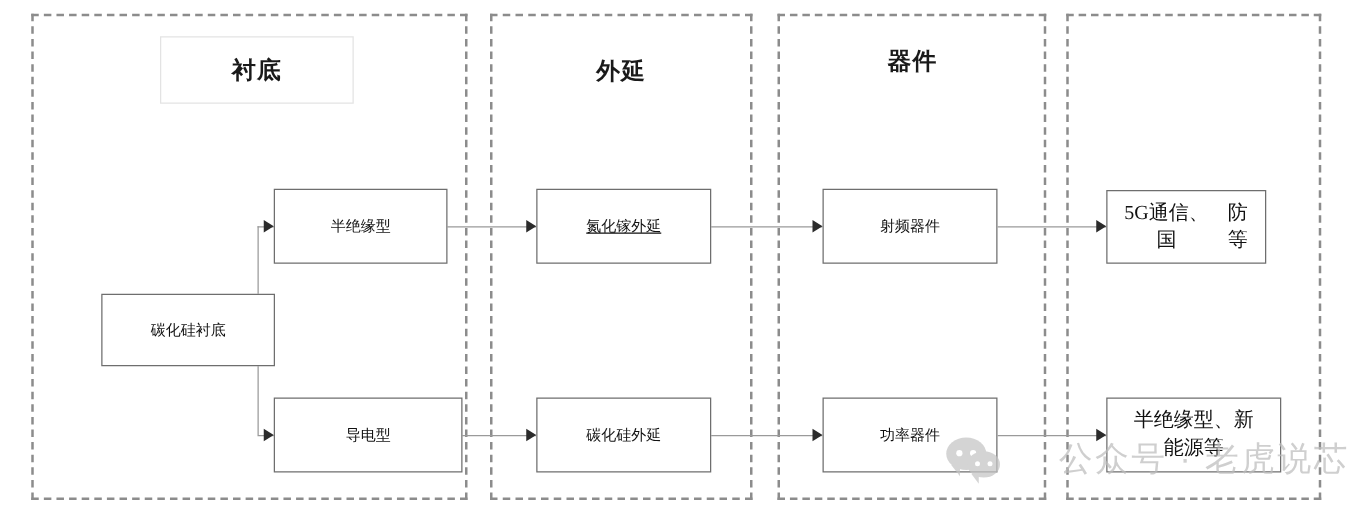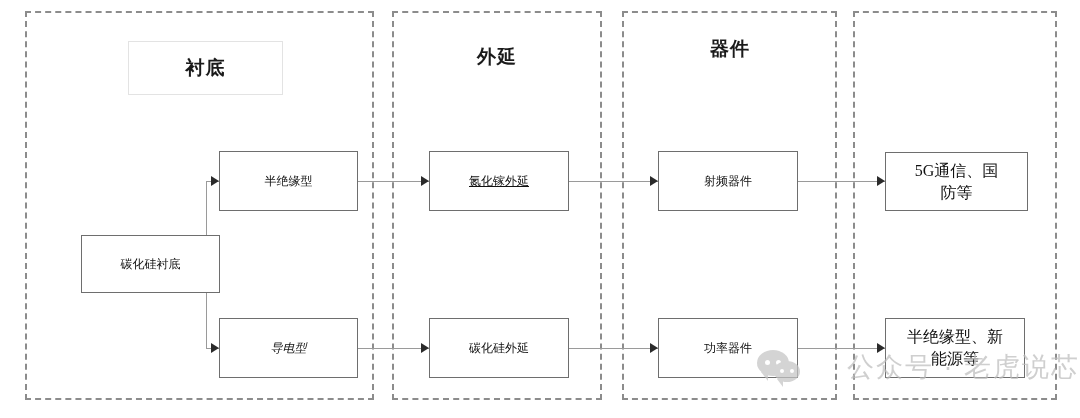--- a/index.html
+++ b/index.html
@@ -34,21 +34,20 @@
     letter-spacing: 1px;
     white-space: nowrap;
     display: flex;
     align-items: center;
     justify-content: center;
   }
   .stage-title.boxed {
     border: 1px solid #e3e3e3;
     background: #ffffff;
     box-sizing: border-box;
-    margin-top: 12px;
   }
 
   
   .node {
     position: absolute;
     box-sizing: border-box;
     border: 1px solid #6e6e6e;
     background: #ffffff;
     display: flex;
     align-items: center;
@@ -171,31 +170,31 @@
   <div class="edge-h" style="left:798px; top:181px; width:88px;"></div>
   <div class="arrow-head" style="left:877px; top:176px;"></div>
 
   <div class="edge-h" style="left:798px; top:348px; width:88px;"></div>
   <div class="arrow-head" style="left:877px; top:343px;"></div>
 
   <div class="node" style="left:49px; top:235px; width:139px; height:58px;margin-left:32px;">碳化硅衬底</div>
 
   <div class="node" style="left:219px; top:151px; width:139px; height:60px;">半绝缘型</div>
 
-  <div class="node" style="left:219px; top:318px; width:139px; height:60px;font-style:italic;">导电型</div>
+  <div class="node" style="left:219px; top:318px; width:151px; height:60px;">导电型</div>
 
   <div class="node" style="left:429px; top:151px; width:140px; height:60px;text-decoration:underline;">氮化镓外延</div>
 
   <div class="node" style="left:429px; top:318px; width:140px; height:60px;">碳化硅外延</div>
 
   <div class="node" style="left:658px; top:151px; width:140px; height:60px;">射频器件</div>
 
   <div class="node" style="left:658px; top:318px; width:140px; height:60px;">功率器件</div>
 
-  <div class="node two-line" style="left:885px; top:152px; width:143px; height:59px; flex-direction:column;">
+  <div class="node two-line" style="left:885px; top:152px; width:128px; height:59px; flex-direction:row;">
     <span>5G通信、国</span>
     <span>防等</span>
   </div>
 
   <div class="node two-line" style="left:885px; top:318px; width:140px; height:60px; flex-direction:column;">
     <span>半绝缘型、新</span>
     <span>能源等</span>
   </div>
 
   <div id="watermark" style="left:757px; top:349px;">

